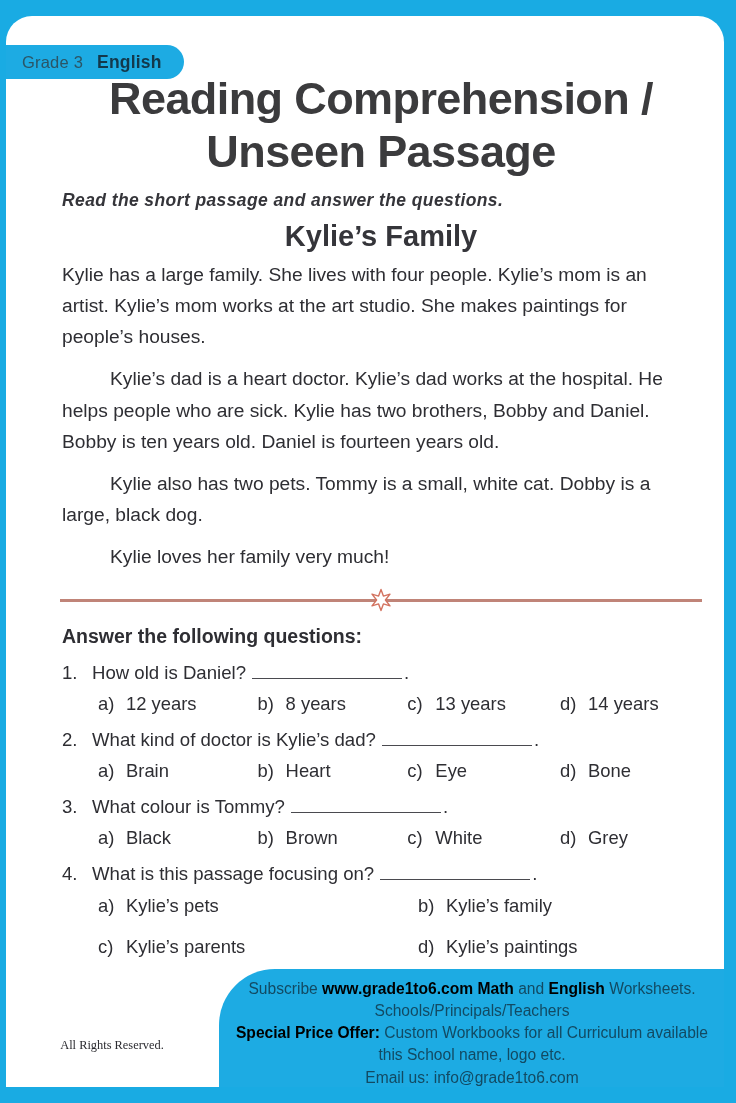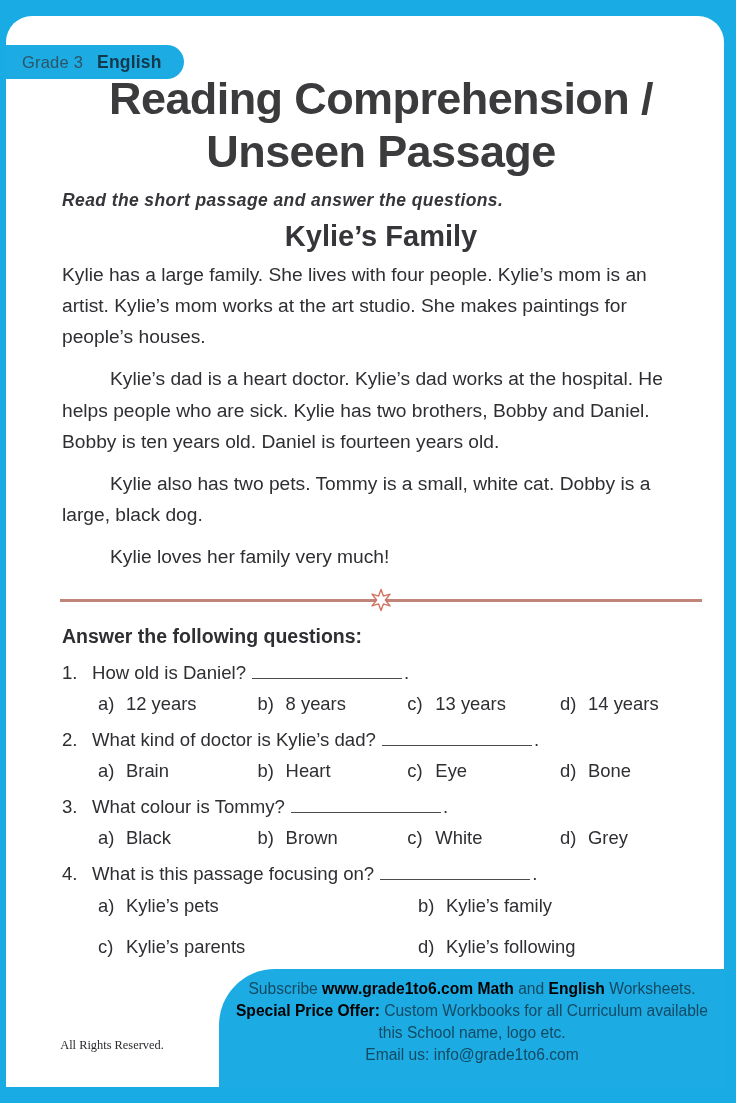--- a/index.html
+++ b/index.html
@@ -346,31 +346,32 @@
           <span class="opt">
               <span class="lab">b)</span>
               <span>Kylie’s family</span>
             </span>
           <span class="opt">
               <span class="lab">c)</span>
               <span>Kylie’s parents</span>
             </span>
           <span class="opt">
               <span class="lab">d)</span>
-              <span>Kylie’s following</span>
+              <span>Kylie’s paintings</span>
             </span>
         </div>
       </div>
 
     </div>
 
     <div class="footer">
       <div class="footer-band"></div>
       <div class="footer-text">
         <div><span>Subscribe </span><b>www.grade1to6.com Math</b><span> and </span><b>English</b><span> Worksheets.</span></div>
+        <div>Schools/Principals/Teachers</div>
         <div><b>Special Price Offer:</b><span> Custom Workbooks for all Curriculum available</span></div>
         <div>this School name, logo etc.</div>
         <div>Email us: info@grade1to6.com</div>
       </div>
       <div class="copyright">
         <div>All Rights Reserved.</div>
       </div>
     </div>
 
   </div>

